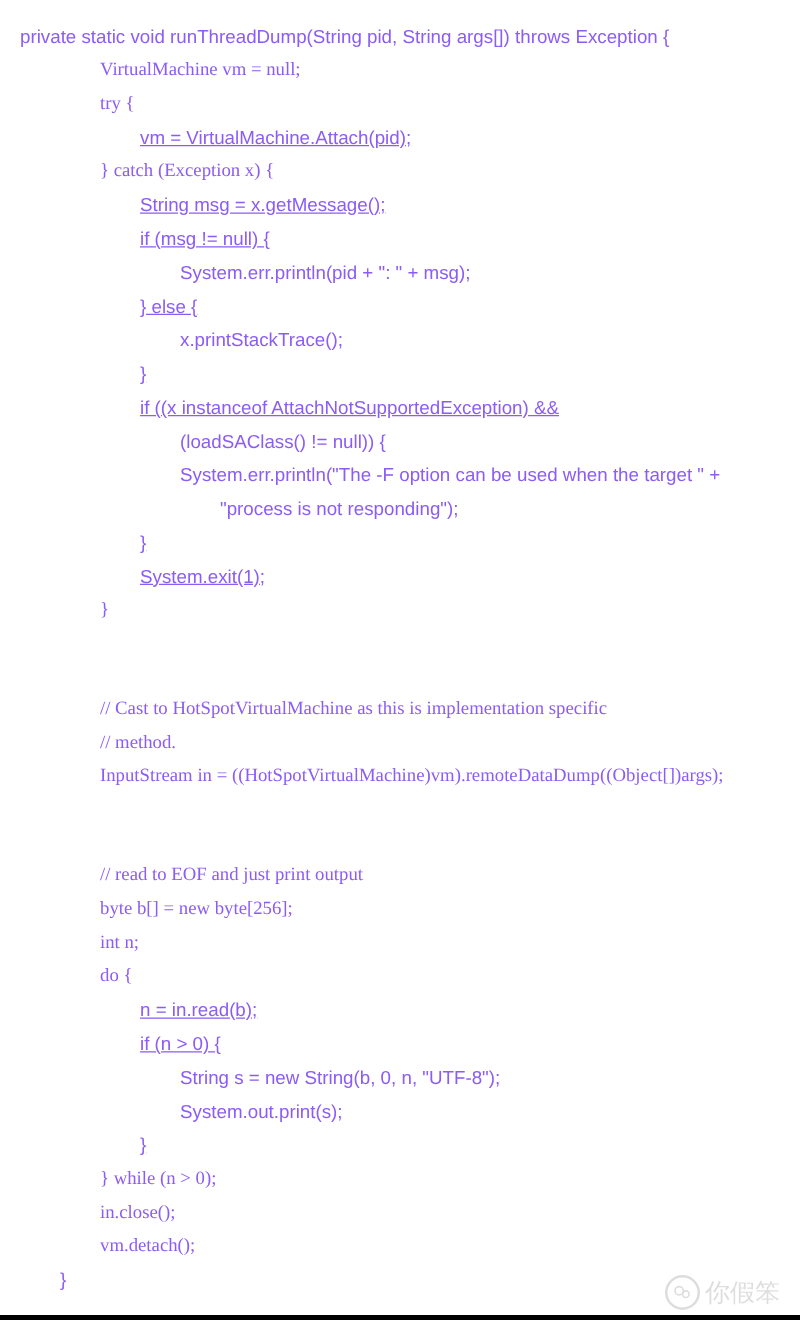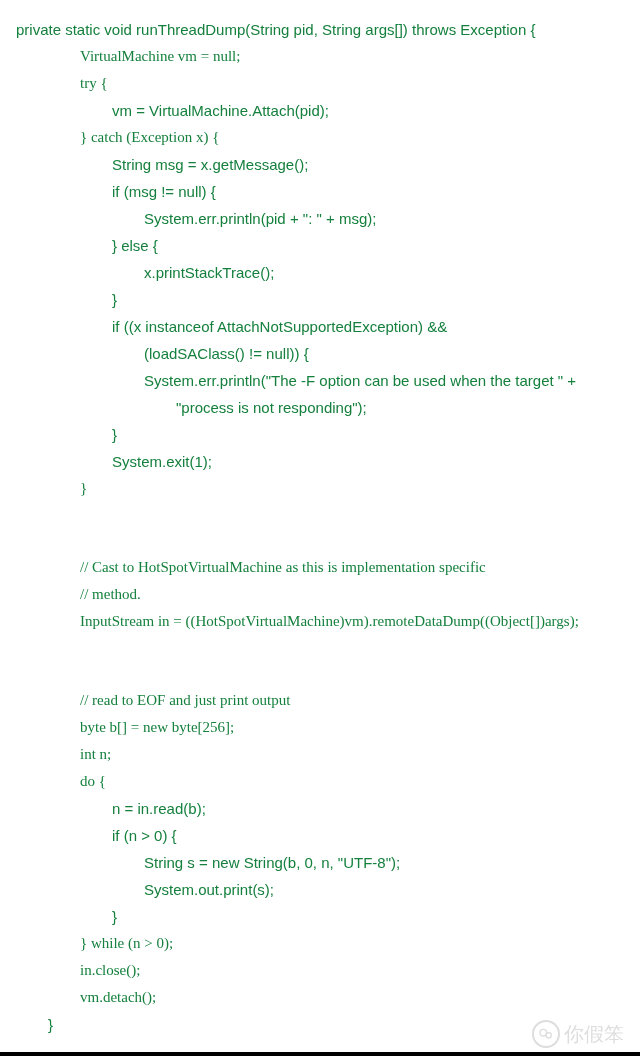--- a/index.html
+++ b/index.html
@@ -9,30 +9,30 @@
       font-family: Arial, Helvetica, sans-serif;
       width: 640px;
       height: 1056px;
       position: relative;
       overflow: hidden;
     }
     .code-container {
       padding: 16px 8px 16px 16px;
       font-size: 15px;
       line-height: 1.8;
-      color: #15803d;
+      color: #8b5cf6;
       white-space: pre;
     }
     .code-line {
       display: block;
       min-height: 26px;
     }
     .indent-1 { padding-left: 32px; }
     .indent-2 { padding-left: 64px; font-family: Liberation Serif, serif; }
-    .indent-3 { padding-left: 96px; }
+    .indent-3 { padding-left: 96px; text-decoration: underline; }
     .indent-4 { padding-left: 128px; }
     .indent-5 { padding-left: 160px; }
     .watermark {
       position: absolute;
       bottom: 8px;
       right: 16px;
       display: flex;
       align-items: flex-end;
       gap: 4px;
       opacity: 0.28;

